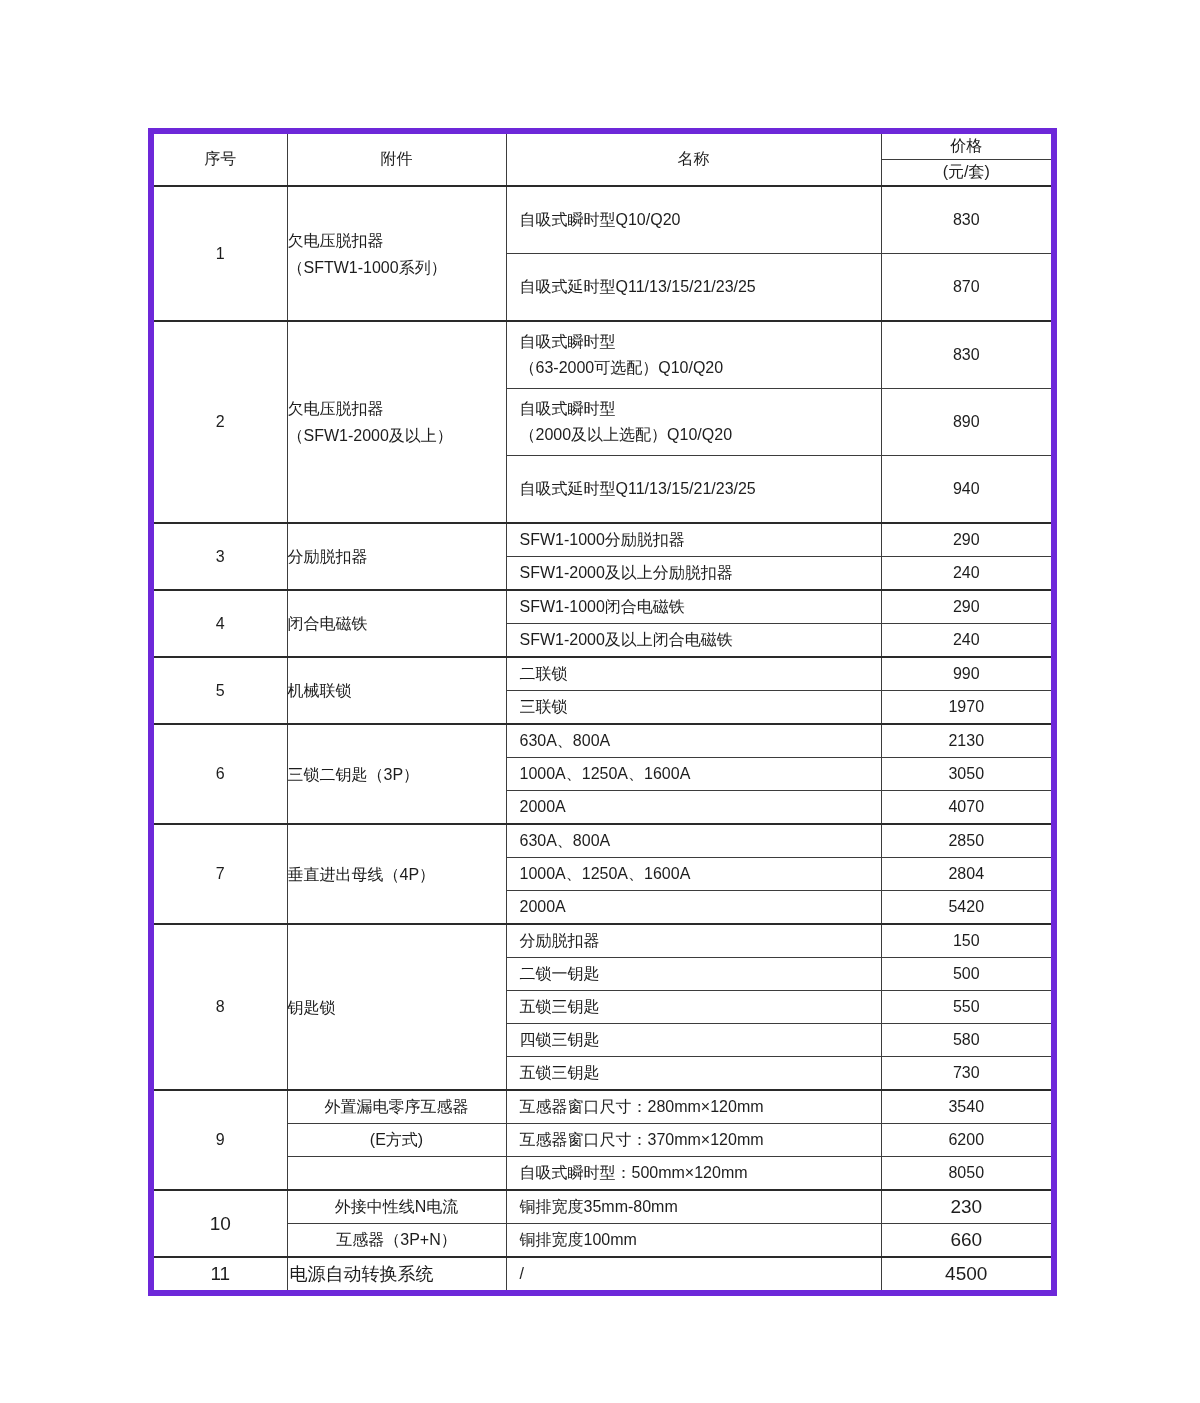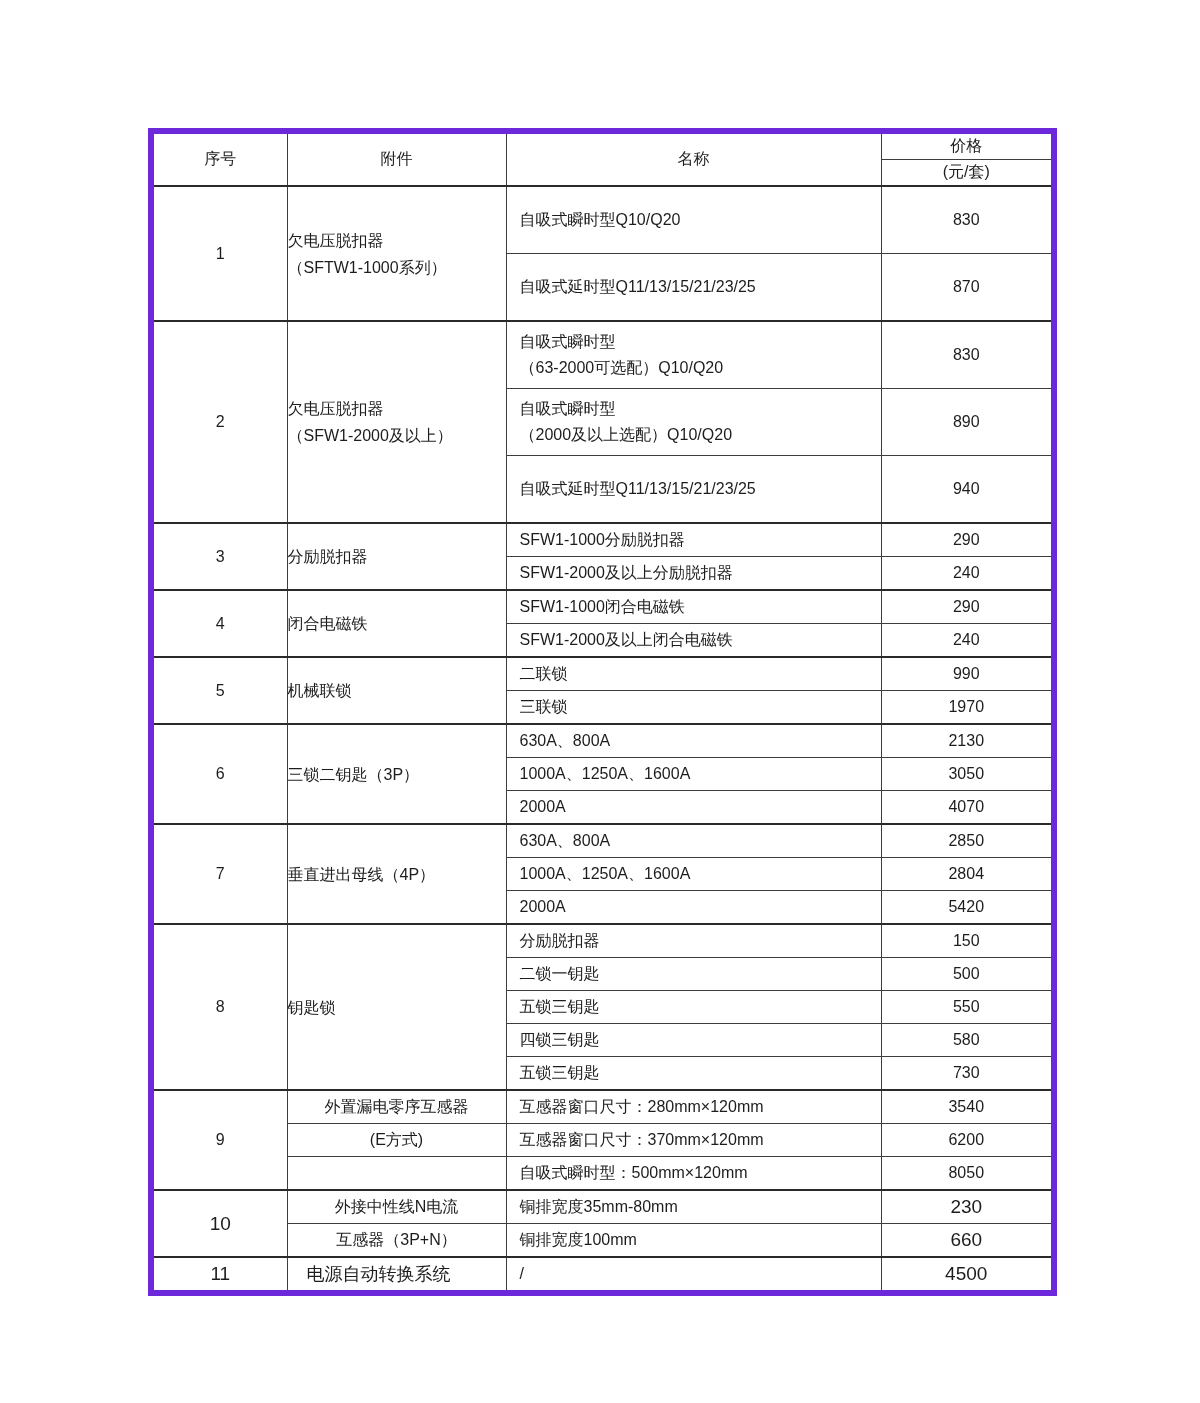--- a/index.html
+++ b/index.html
@@ -31,21 +31,21 @@
   }
   tr.gs td{border-top:2px solid #2a2a2a;}   
   tr.hh td{height:25px;}
   tr.tall td{height:66px;}
   tr.short td{height:32px;}
   .ctr{text-align:center;}
   .nm{text-align:left;padding-left:13px;padding-right:4px;}
   .nm div{line-height:26px;}
   .acc div{line-height:27px;text-align:left;}
   .big{font-size:19px;}
-  .acc-left{text-align:left;padding-left:19px;font-size:18px;}
+  .acc-left{text-align:left;padding-left:2px;font-size:18px;}
 </style>
 </head>
 <body>
 
 <div class="page">
 
 
   <table class="price-table">
     <colgroup>
       <col style="width:136px">

